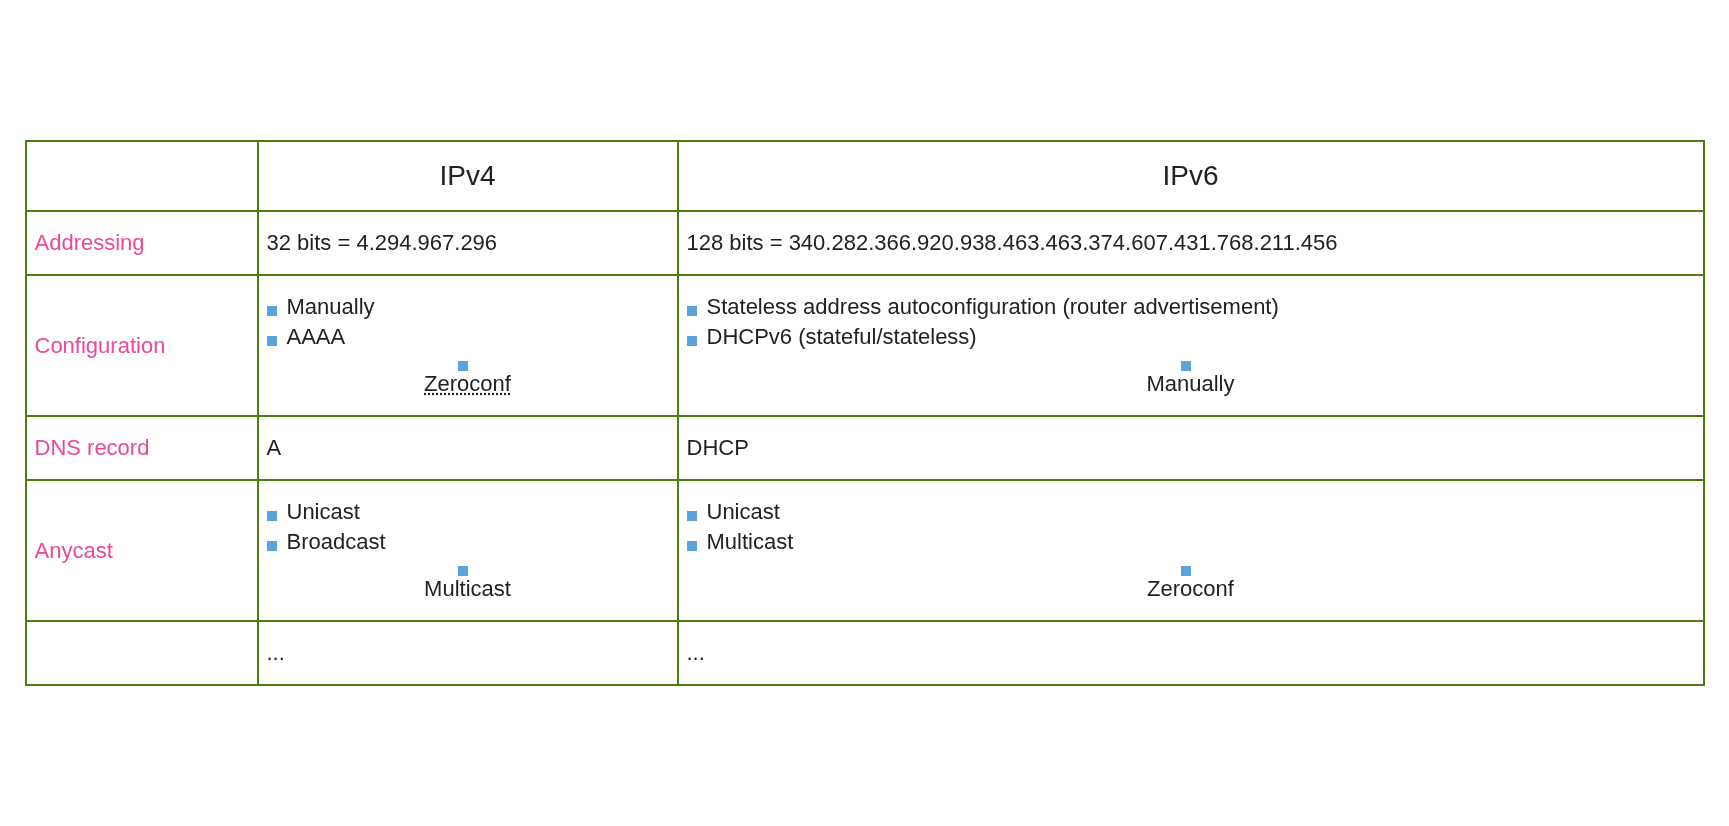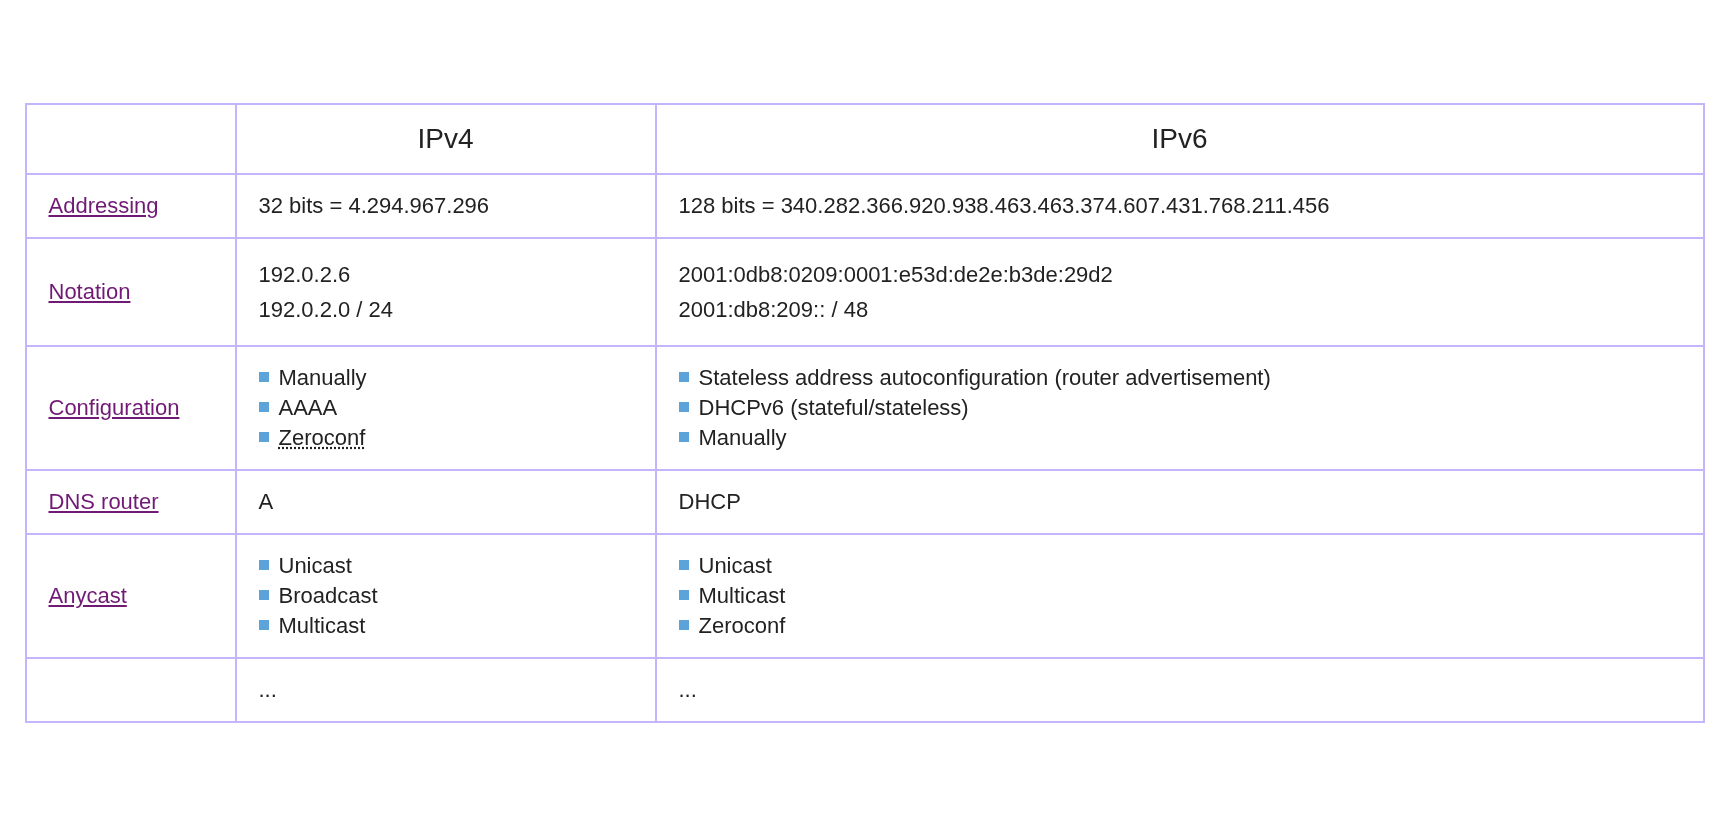--- a/index.html
+++ b/index.html
@@ -25,61 +25,61 @@
       max-width: 100%;
     }
 
     table {
       width: 100%;
       border-collapse: collapse;
       border: 2px solid #5ba3d9;
     }
 
     th, td {
-      border: 2px solid #c4b5fd;
-      padding: 18px 22px;
+      border: 2px solid #4d7c0f;
+      padding: 18px 8px;
       vertical-align: middle;
     }
 
     thead th {
       font-weight: normal;
       font-size: 28px;
       color: #222;
       background: #fff;
     }
 
     .col-label {
-      width: 210px;
-      color: #701a75;
+      width: 232px;
+      color: #ec4899;
       font-weight: normal;
-      text-decoration: underline;
     }
 
     .col-ipv4 {
       width: 420px;
     }
 
     .col-ipv6 {
       
     }
 
     .bullet-list {
       list-style: none;
       padding: 0;
       margin: 0;
     }
 
     .bullet-list li {
       display: flex;
-      align-items: flex-start;
+      align-items: center;
       margin-bottom: 4px;
     }
 
     .bullet-list li:last-child {
       margin-bottom: 0;
+      flex-direction: column;
     }
 
     .bullet {
       display: inline-block;
       width: 10px;
       height: 10px;
       background: #5ba3d9;
       margin-right: 10px;
       margin-top: 7px;
       flex-shrink: 0;
@@ -107,35 +107,20 @@
       </tr>
     </thead>
     <tbody>
 
       <tr>
         <td class="col-label">Addressing</td>
         <td class="col-ipv4">32 bits = 4.294.967.296</td>
         <td class="col-ipv6">128 bits = 340.282.366.920.938.463.463.374.607.431.768.211.456</td>
       </tr>
 
-      <tr>
-        <td class="col-label">Notation</td>
-        <td class="col-ipv4">
-          <div class="multiline">
-            <div>192.0.2.6</div>
-            <div>192.0.2.0 / 24</div>
-          </div>
-        </td>
-        <td class="col-ipv6">
-          <div class="multiline">
-            <div>2001:0db8:0209:0001:e53d:de2e:b3de:29d2</div>
-            <div>2001:db8:209:: / 48</div>
-          </div>
-        </td>
-      </tr>
 
       <tr>
         <td class="col-label">Configuration</td>
         <td class="col-ipv4">
           <ul class="bullet-list">
             <li>
               <span class="bullet"></span>
               <span>Manually</span>
             </li>
             <li>
@@ -162,21 +147,21 @@
             </li>
             <li>
               <span class="bullet"></span>
               <span>Manually</span>
             </li>
           </ul>
         </td>
       </tr>
 
       <tr>
-        <td class="col-label">DNS router</td>
+        <td class="col-label">DNS record</td>
         <td class="col-ipv4">A</td>
         <td class="col-ipv6">DHCP</td>
       </tr>
 
       <tr>
         <td class="col-label">Anycast</td>
         <td class="col-ipv4">
           <ul class="bullet-list">
             <li>
               <span class="bullet"></span>

